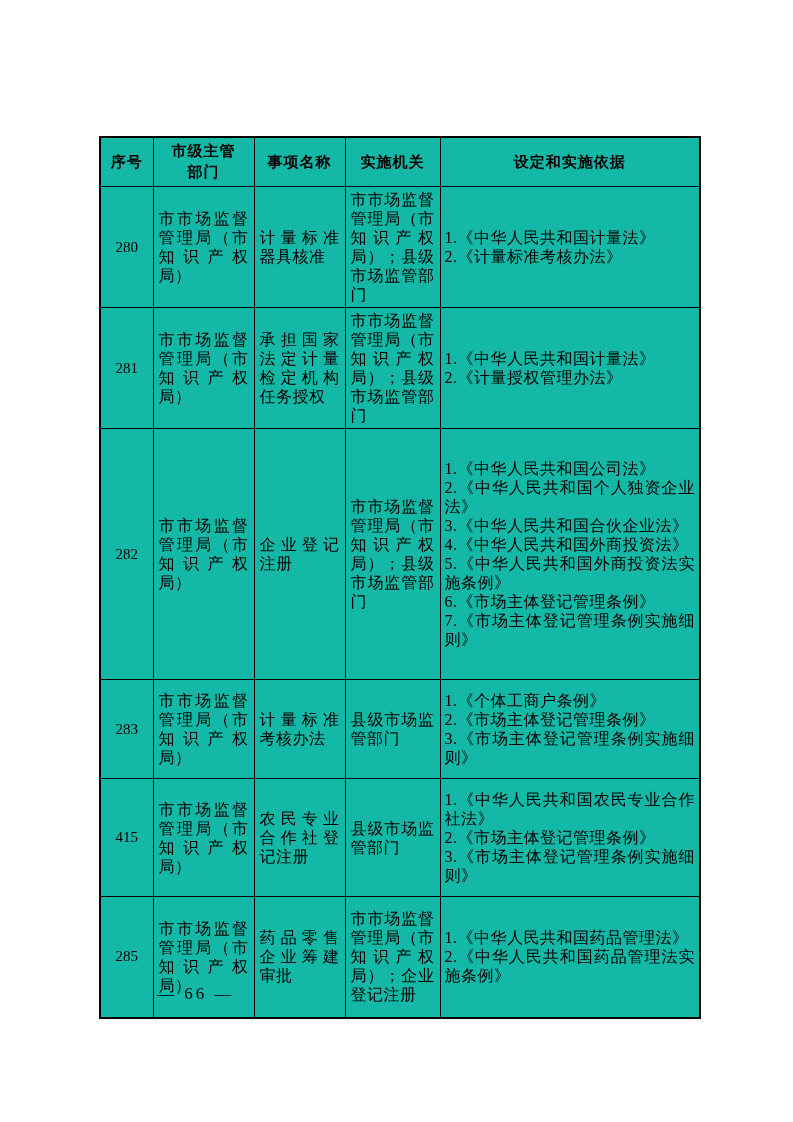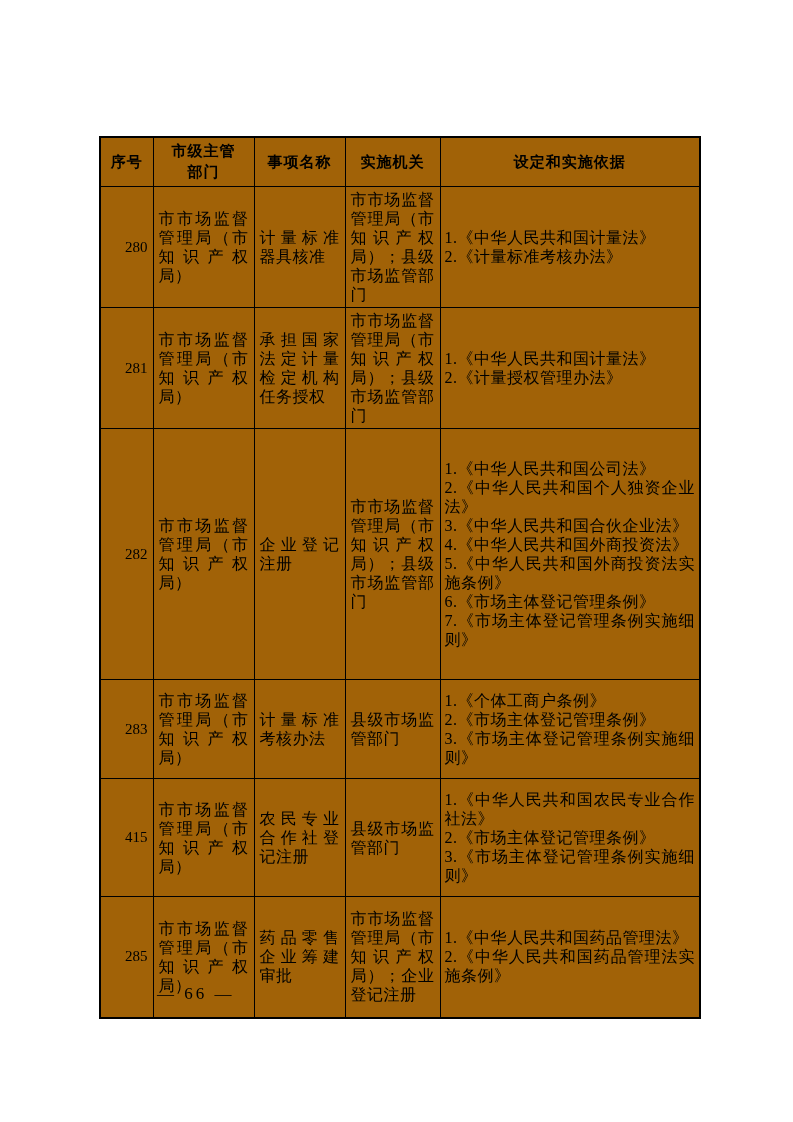--- a/index.html
+++ b/index.html
@@ -15,21 +15,21 @@
     overflow: hidden;
   }
   table.doc-table {
     position: absolute;
     left: 99px;
     top: 136px;
     width: 600px;
     border-collapse: collapse;
     table-layout: fixed;
     border: 2px solid #000000;
-    background: #a16207;
+    background: #14b8a6;
   }
   col.c1 { width: 53px; }
   col.c2 { width: 101px; }
   col.c3 { width: 91px; }
   col.c4 { width: 95px; }
   col.c5 { width: 260px; }
   .doc-table th, .doc-table td {
     border: 1px solid #000000;
     vertical-align: middle;
     font-size: 16px;
@@ -47,21 +47,21 @@
     letter-spacing: 1px;
   }
   tr.row-header { height: 46px; }
   tr.row-0 { height: 111px; }
   tr.row-1 { height: 119px; }
   tr.row-2 { height: 251px; }
   tr.row-3 { height: 80px; }
   tr.row-4 { height: 92px; }
   tr.row-5 { height: 121px; }
   td.cell-no {
-    text-align: right;
+    text-align: center;
     font-size: 15px;
     letter-spacing: 0;
   }
   td.cell-dept, td.cell-item, td.cell-agency {
     text-align: justify;
   }
   td.cell-basis {
     text-align: justify;
     white-space: pre-line;
     padding: 11px 4px;

